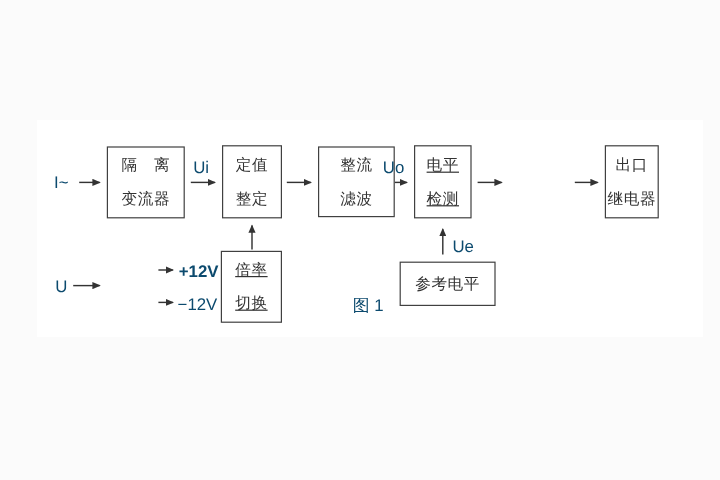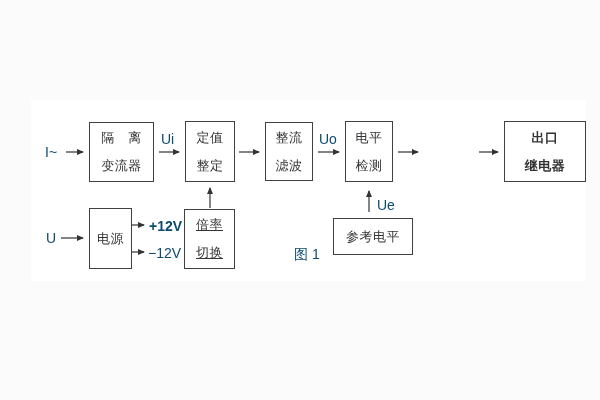--- a/index.html
+++ b/index.html
@@ -32,24 +32,24 @@
     position: absolute;
     font-size: 14px; color: #0c4a6e;
     white-space: nowrap;
     line-height: 1;
   }
   svg.wires { position: absolute; left: 0; top: 0; pointer-events: none; }
 
   
   #b-isolation   { left: 89px;  top: 122px; width: 65px; height: 60px; }
   #b-setpoint    { left: 185px; top: 121px; width: 50px; height: 61px; text-align: right; }
-  #b-rectify     { left: 265px; top: 122px; width: 48px; height: 59px; }
-  #b-level       { left: 345px; top: 121px; width: 48px; height: 61px; }
+  #b-rectify     { left: 265px; top: 122px; width: 64px; height: 59px; }
+  #b-level       { left: 345px; top: 121px; width: 48px; height: 61px; text-decoration: underline; }
   #b-driver      { left: 424px; top: 121px; width: 50px; height: 61px; }
-  #b-relay       { left: 504px; top: 121px; width: 82px; height: 61px; font-weight: bold; }
+  #b-relay       { left: 504px; top: 121px; width: 45px; height: 61px; }
   #b-power       { left: 89px;  top: 208px; width: 43px; height: 61px; }
   #b-ratio       { left: 184px; top: 209px; width: 51px; height: 60px; text-decoration: underline; }
   #b-reference   { left: 333px; top: 218px; width: 80px; height: 37px; gap: 0; align-items: center; }
 
   
   #l-iin   { left: 45px;  top: 145px; }
   #l-ui    { left: 161px; top: 132px; }
   #l-uo    { left: 319px; top: 132px; }
   #l-ue    { left: 377px; top: 198px; }
   #l-uin   { left: 46px;  top: 231px; }
@@ -98,23 +98,20 @@
     <span>滤波</span>
   </div>
   <div class="blk" id="b-level">
     <span>电平</span>
     <span>检测</span>
   </div>
   <div class="blk" id="b-relay">
     <span>出口</span>
     <span>继电器</span>
   </div>
-  <div class="blk" id="b-power">
-    <span>电源</span>
-  </div>
   <div class="blk" id="b-ratio">
     <span>倍率</span>
     <span>切换</span>
   </div>
   <div class="blk" id="b-reference">
     <span>参考电平</span>
   </div>
 
   <span class="lbl" id="l-iin">I~</span>
   <span class="lbl" id="l-ui">Ui</span>

